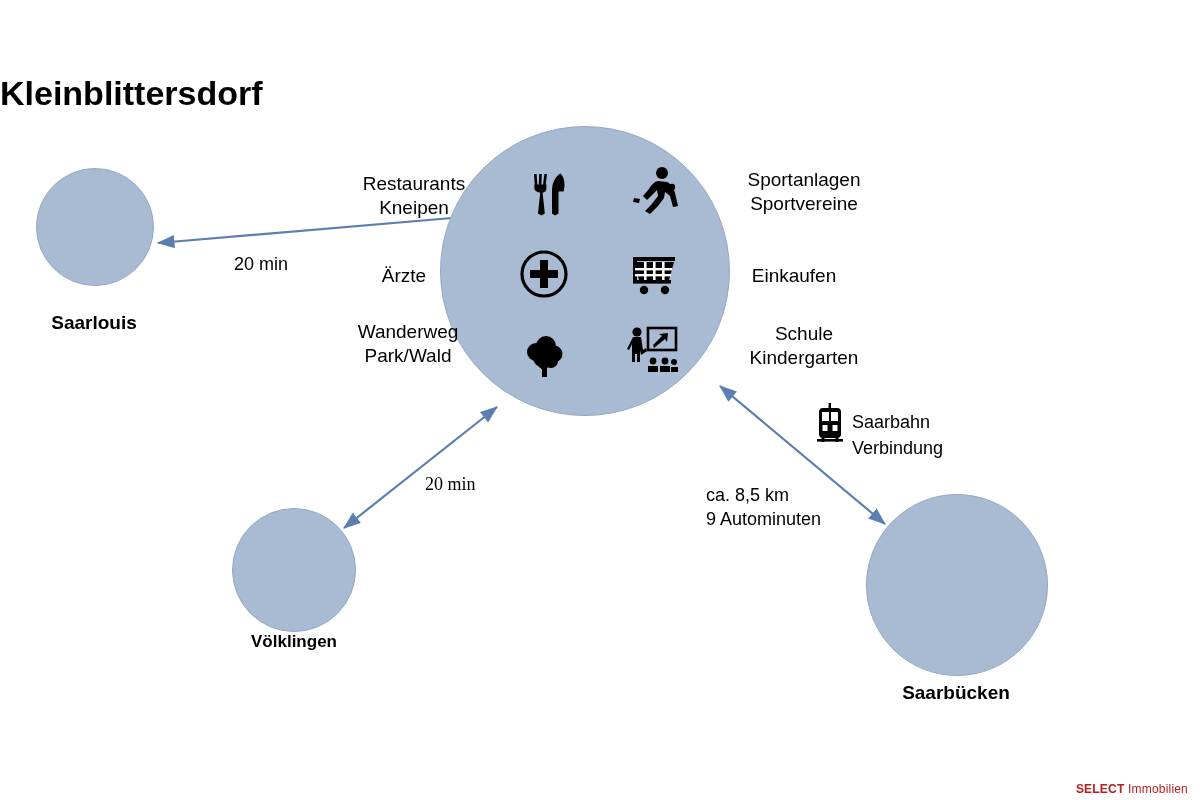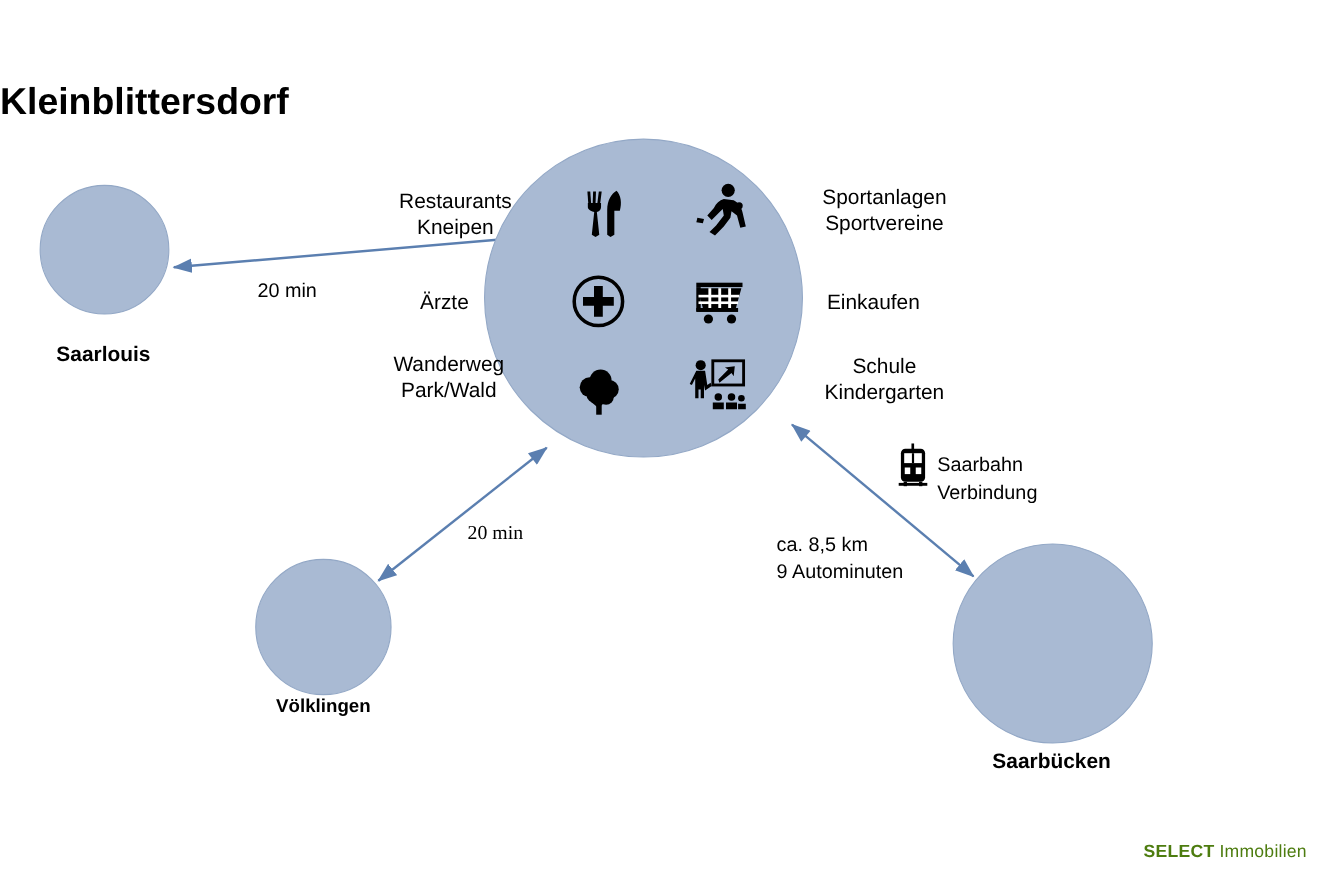--- a/index.html
+++ b/index.html
@@ -158,23 +158,23 @@
     left: 852px;
     top: 409px;
     font-size: 18px;
     line-height: 26px;
     white-space: nowrap;
   }
 
   #watermark {
     position: absolute;
     right: 12px;
-    bottom: 16px;
-    font-size: 16px;
-    color: #4d7c0f;
+    bottom: 4px;
+    font-size: 12px;
+    color: #b91c1c;
     font-family: "Liberation Sans", sans-serif;
     letter-spacing: 0.2px;
   }
   .wm-bold { font-weight: bold; }
 </style>
 </head>
 <body>
 
 <div id="stage">
 

